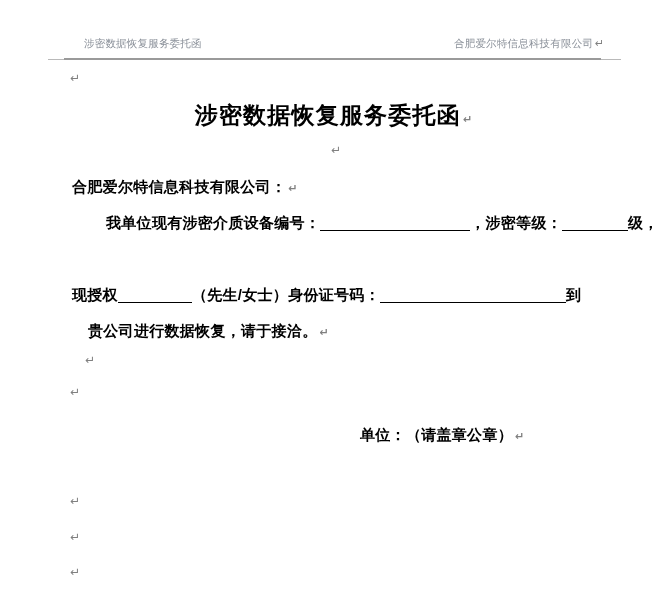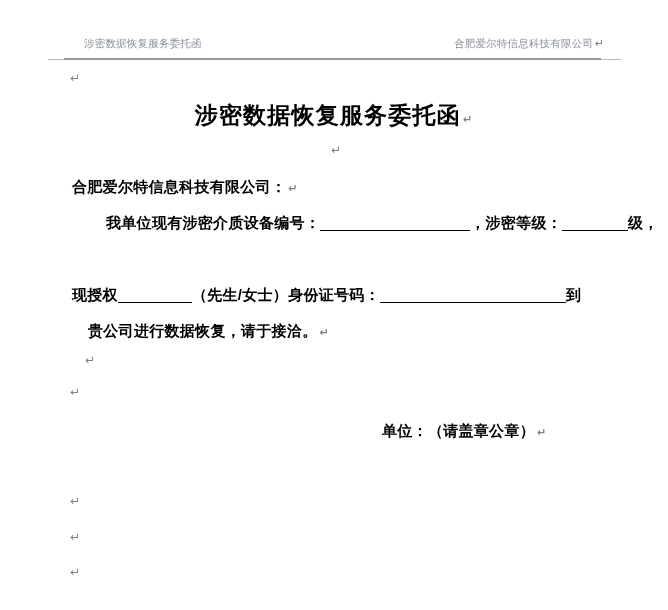--- a/index.html
+++ b/index.html
@@ -120,25 +120,25 @@
   .b-model { width: 176px; }
   .b-serial{ width: 148px; }
   .b-name  { width:  74px; }
   .b-id    { width: 186px; }
 
   .sep { display: inline-block; width: 4px; }
 
   
   .sig-unit {
     position: absolute;
-    left: 382px;
+    left: 360px;
     top: 420px;
     font-size: 15px;
     font-weight: bold;
-    line-height: 22px;
+    line-height: 30px;
     white-space: nowrap;
     letter-spacing: 0.3px;
   }
   .sig-date {
     position: absolute;
     left: 452px;
     top: 455px;
     font-size: 15px;
     font-weight: bold;
     line-height: 22px;

